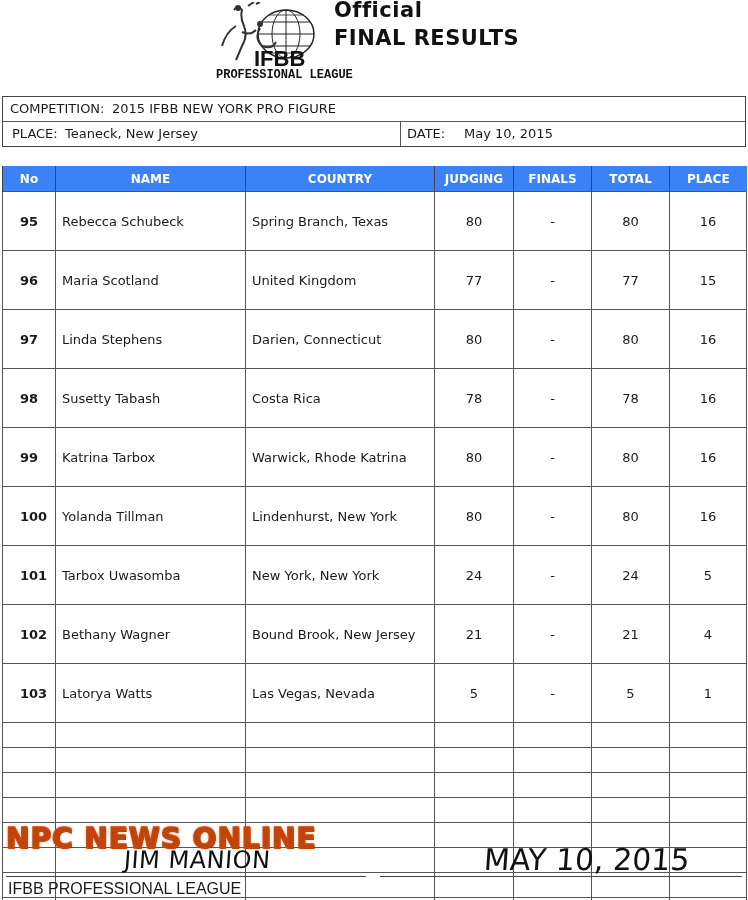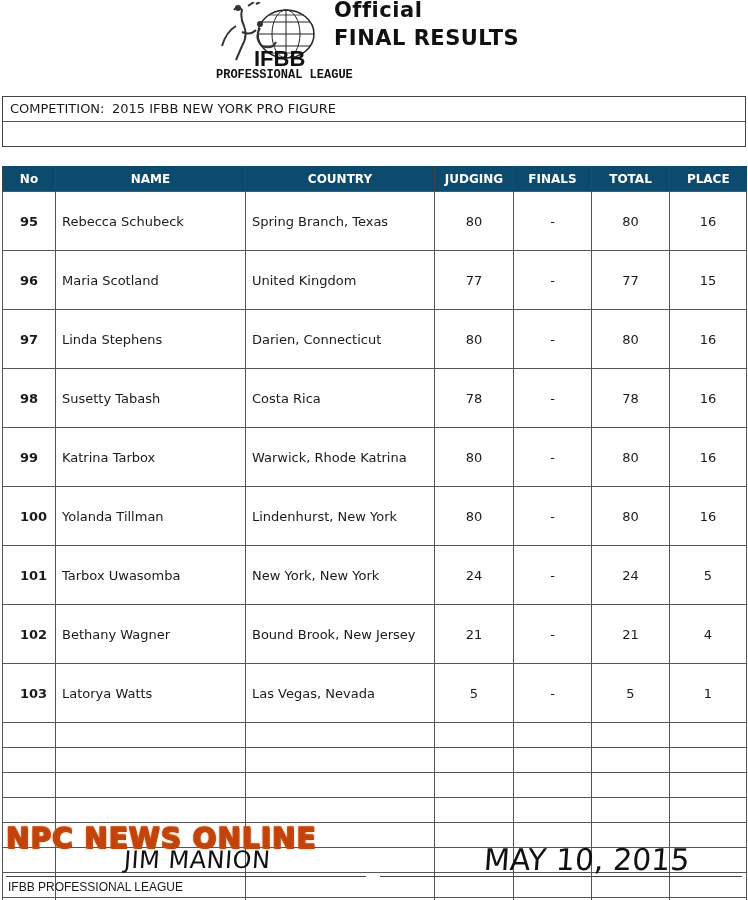--- a/index.html
+++ b/index.html
@@ -9,31 +9,31 @@
   .logo-ifbb { position:absolute; left:42px; top:44px; font-family:"Liberation Sans", sans-serif; font-weight:bold; font-size:22px; letter-spacing:0px; color:#111; }
   .logo-pro { position:absolute; left:4px; top:66px; font-family:Liberation Mono, monospace; font-weight:bold; font-size:12px; color:#111; white-space:nowrap; }
   .title { position:absolute; left:334px; top:-4px; font-family:"DejaVu Sans", sans-serif; font-weight:bold; font-size:21px; line-height:28px; color:#111; letter-spacing:0.5px; }
   .title div { white-space:nowrap; }
   .info { position:absolute; left:2px; top:96px; width:744px; height:51px; border:1px solid #444; box-sizing:border-box; font-family:"DejaVu Sans", sans-serif; font-size:13px;text-align:center; }
   .info-row1 { position:absolute; left:0; top:0; width:100%; height:25px; border-bottom:1px solid #555; box-sizing:border-box; }
   .info-row2 { position:absolute; left:0; top:25px; width:100%; height:24px; }
   .info span { position:absolute; top:4px; white-space:nowrap; }
   .info-div { position:absolute; left:397px; top:0; width:1px; height:24px; background:#555; }
   table.results { position:absolute; left:2px; top:166px; width:744px; border-collapse:collapse; font-family:"DejaVu Sans", sans-serif; font-size:13px; table-layout:fixed; }
-  table.results th { background:#0c4a6e; color:#fff; font-weight:bold; font-size:12px; height:25px; padding:0; text-align:center; border-left:1px solid #444; }
+  table.results th { background:#3b82f6; color:#fff; font-weight:bold; font-size:12px; height:25px; padding:0; text-align:center; border-left:1px solid #444; }
   table.results th.name-h, table.results th.country-h { text-align:center; }
   table.results td { height:24px; border:1px solid #555; padding:0 0 0 6px; white-space:nowrap; overflow:hidden; }
   table.results td.c { text-align:center; padding:16px; }
   table.results td.no { text-align:right; padding:17px; font-weight:bold; }
   .footer-logo { position:absolute; left:6px; top:822px; font-family:"DejaVu Sans", sans-serif; font-weight:bold; font-size:28px; letter-spacing:1px; color:#c2410c; -webkit-text-stroke:1.5px #c24a0c; text-shadow:0 0 3px #e05a10, 1px 1px 0 #8a2d05; white-space:nowrap; }
   .sig-name { position:absolute; left:124px; top:846px; font-family:"DejaVu Sans", sans-serif; font-size:24px; font-weight:normal; transform:skewX(-4deg); color:#111; white-space:nowrap; letter-spacing:0.5px; }
   .sig-date { position:absolute; left:484px; top:842px; font-family:"DejaVu Sans", sans-serif; font-size:30px; transform:skewX(-4deg); color:#111; white-space:nowrap; }
   .sig-line1 { position:absolute; left:6px; top:876px; width:360px; height:1px; background:#444; }
   .sig-line2 { position:absolute; left:380px; top:876px; width:362px; height:1px; background:#444; }
-  .sig-label1 { position:absolute; left:8px; top:880px; font-family:"Liberation Sans", sans-serif; font-size:12px; white-space:nowrap; }
+  .sig-label1 { position:absolute; left:8px; top:880px; font-family:"Liberation Sans", sans-serif; font-size:16px; white-space:nowrap; }
   .sig-label2 { position:absolute; left:382px; top:880px; font-family:"Liberation Sans", sans-serif; font-size:12px; white-space:nowrap;margin-top:48px; }
 </style>
 </head>
 <body>
 
 <div class="logo">
   <svg class="logo-emblem" viewBox="0 0 112 60">
     <ellipse cx="74" cy="32" rx="28" ry="24" fill="none" stroke="#222" stroke-width="1.5"></ellipse>
     <ellipse cx="74" cy="32" rx="14" ry="24" fill="none" stroke="#222" stroke-width="1"></ellipse>
     <line x1="74" y1="8" x2="74" y2="56" stroke="#222" stroke-width="1"></line>
@@ -55,20 +55,27 @@
 <div class="title">
   <div>Official</div>
   <div>FINAL RESULTS</div>
 </div>
 
 <div class="info">
   <div class="info-row1">
     <span style="left:7px">COMPETITION:</span>
     <span style="left:109px">2015 IFBB NEW YORK PRO FIGURE</span>
   </div>
+  <div class="info-row2">
+    <span style="left:9px">PLACE:</span>
+    <span style="left:62px">Teaneck, New Jersey</span>
+    <div class="info-div"></div>
+    <span style="left:404px">DATE:</span>
+    <span style="left:461px">May 10, 2015</span>
+  </div>
 </div>
 
 <table class="results">
   <colgroup>
     <col style="width:53px">
       <col style="width:190px">
       <col style="width:189px">
       <col style="width:79px">
       <col style="width:78px">
       <col style="width:78px">

